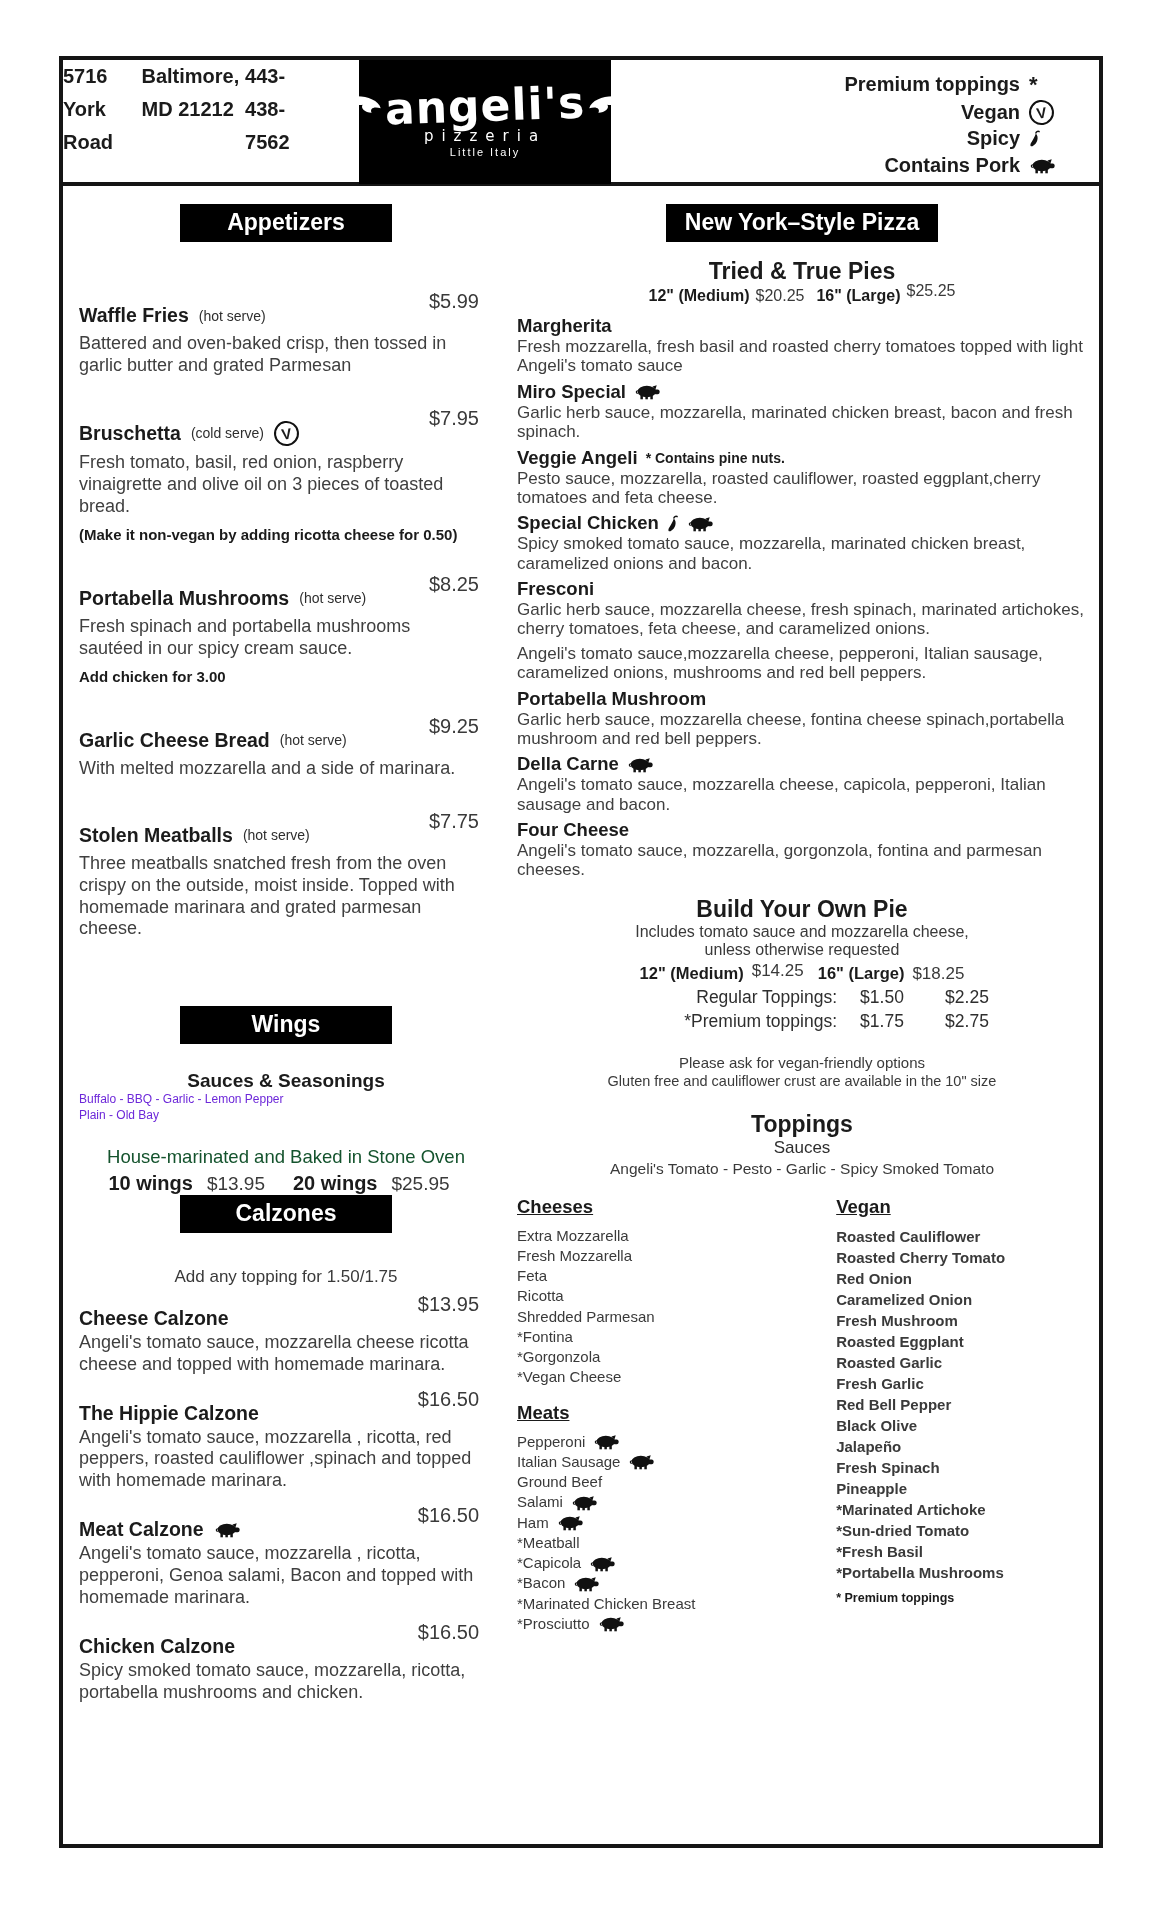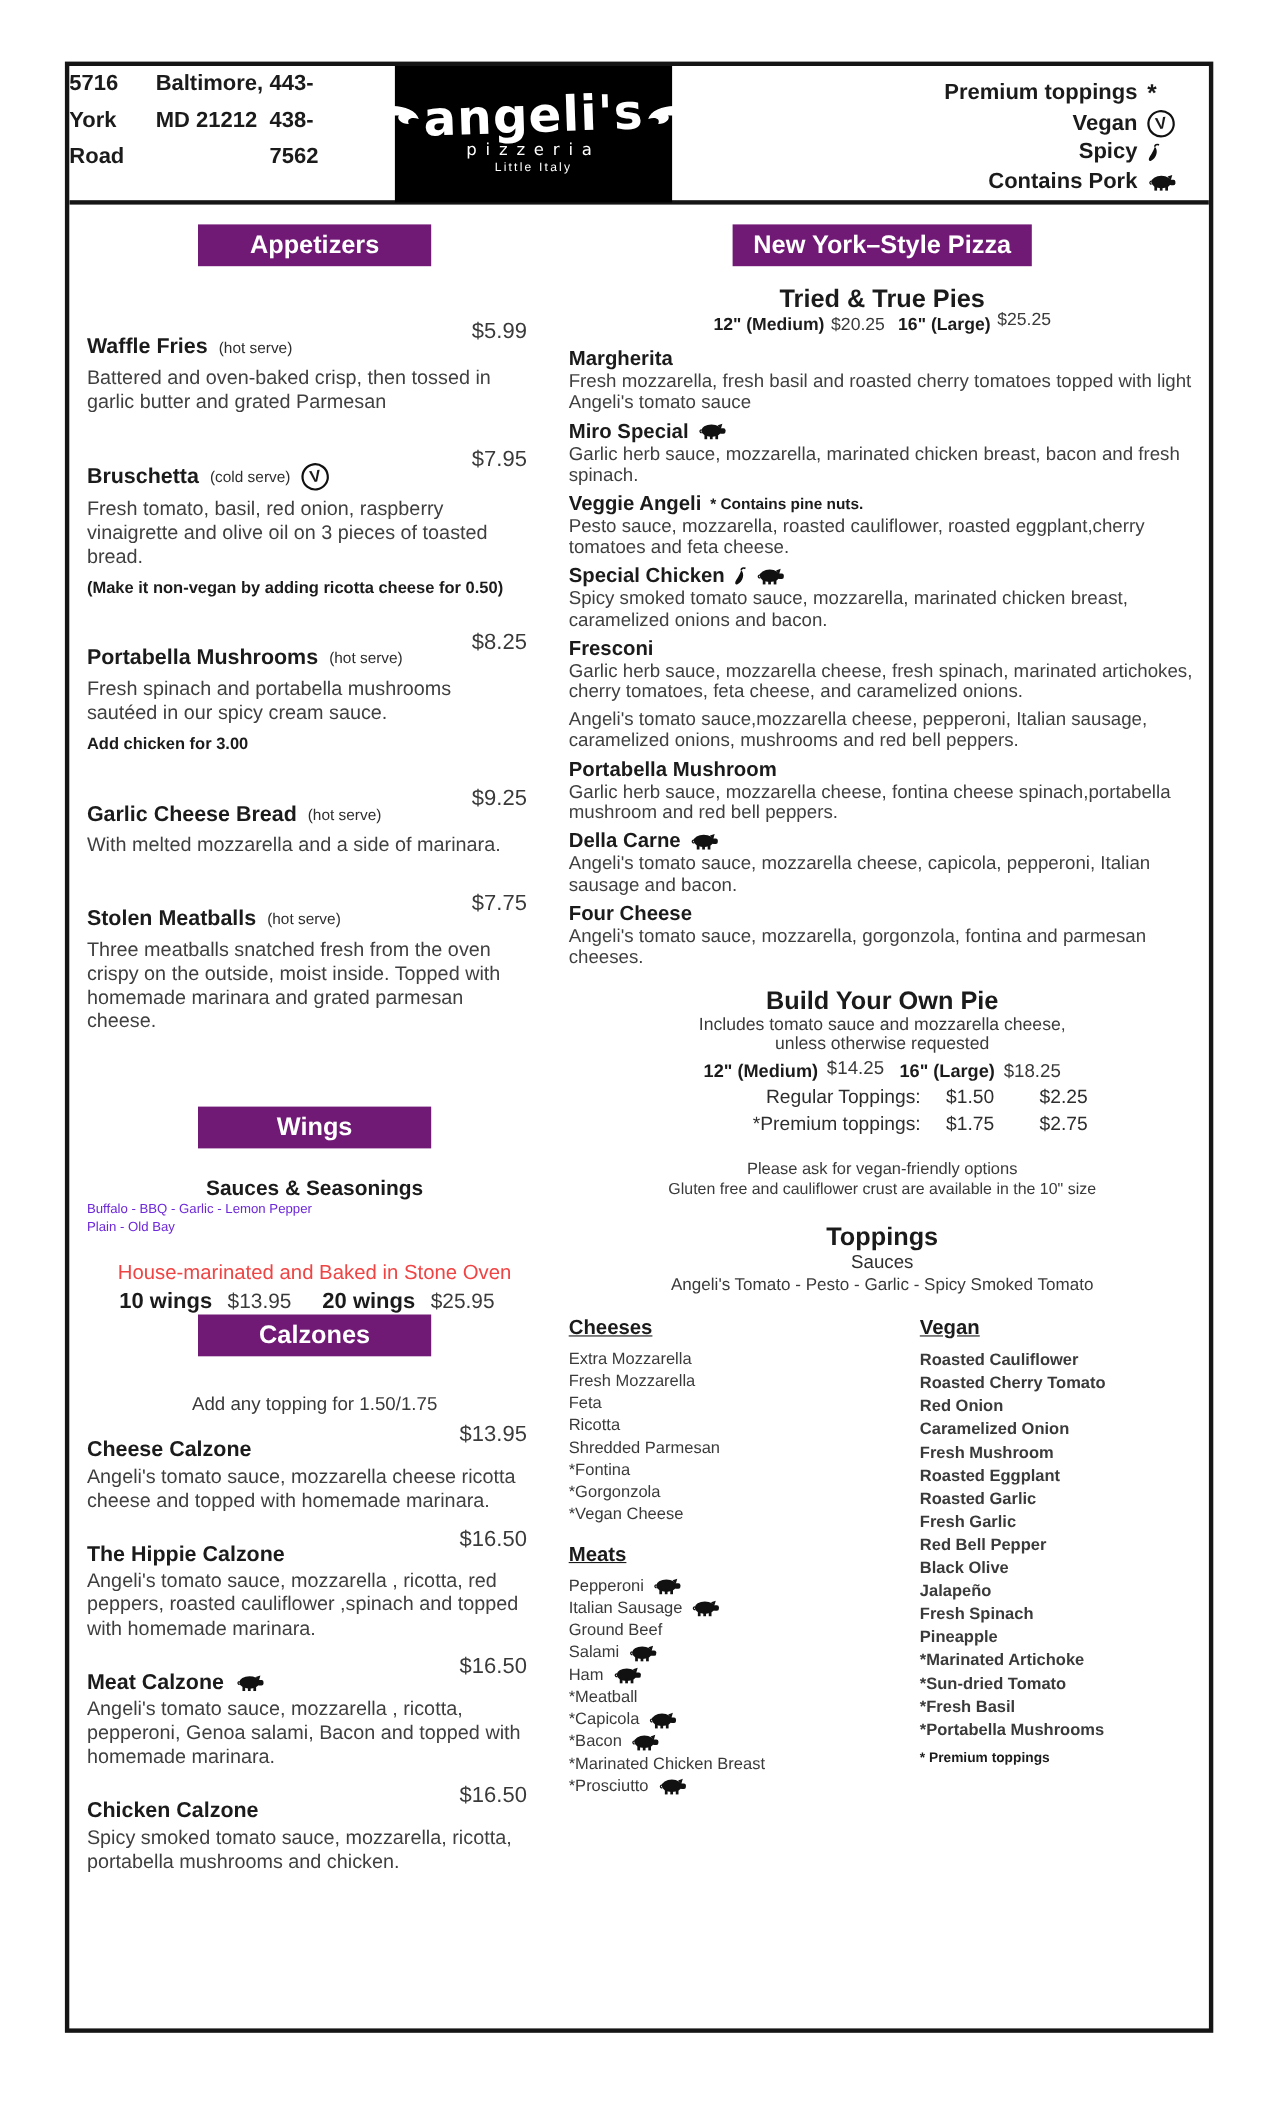--- a/index.html
+++ b/index.html
@@ -16,25 +16,25 @@
   .header{position:relative;height:122px;border-bottom:4px solid #151515;display:flex;}
   .addr{width:248px;display:flex;flex-direction:row;justify-content:center;
         font-weight:bold;font-size:20px;line-height:1.65;}
   .logo-box{position:absolute;left:296px;top:-10px;width:252px;height:134px;background:#000;
         display:flex;flex-direction:column;align-items:center;justify-content:center;color:#fff;}
   .logo-main{display:flex;align-items:center;gap:2px;margin-top:4px;}
   .logo-name{font-size:44px;font-weight:bold;letter-spacing:1px;transform:rotate(-2deg);
         font-family:"DejaVu Sans", sans-serif;}
   .logo-sub{font-size:15px;letter-spacing:8px;margin-top:-4px;font-family:"DejaVu Sans", sans-serif;}
   .logo-sub2{font-size:11px;letter-spacing:2px;margin-top:1px;}
-  .legend{margin-left:auto;padding:10px 26px 0 0;font-weight:bold;font-size:20px;line-height:1.32;}
+  .legend{margin-left:auto;padding:10px 40px 0 0;font-weight:bold;font-size:20px;line-height:1.32;}
   .legend-row{display:flex;justify-content:flex-end;align-items:center;gap:9px;}
   .legend-row .icon-slot{width:30px;text-align:left;display:inline-flex;align-items:center;}
   
-  .banner{background:#701a75;color:#fff;font-weight:bold;text-align:center;
+  .banner{background:#000000;color:#fff;font-weight:bold;text-align:center;
           font-size:23px;padding:5px 0 6px;margin:0 auto;}
   .icon{display:inline-flex;align-items:center;vertical-align:middle;}
   .vegan-circle{display:inline-block;width:21px;height:21px;border:2.5px solid #111;border-radius:50%;
           text-align:center;line-height:21px;font-weight:bold;font-size:15px;transform:rotate(-8deg);}
   .ast{font-weight:bold;font-size:22px;}
   .main{display:flex;align-items:flex-start;}
   
   .left-col{width:430px;padding:18px 0 0 16px;box-sizing:border-box;}
   .left-col .banner{width:212px;}
   .menu-item{position:relative;margin:0 14px 44px 0;}
@@ -42,21 +42,21 @@
   .item-name{font-weight:bold;font-size:19.5px;}
   .item-note{font-size:14px;color:#2e2e2e;}
   .item-price{position:absolute;right:0;top:-14px;font-size:20px;color:#3a3a3a;font-weight:normal;}
   .item-desc{font-size:18px;color:#3f3f3f;line-height:1.22;margin-top:6px;}
   .item-subnote{font-weight:bold;font-size:15px;margin-top:8px;}
   .first-item{margin-top:62px;}
   
   .wings{margin-top:66px;}
   .wings-sauces-h{text-align:center;font-weight:bold;font-size:19px;margin-top:26px;}
   .wings-line{text-align:left;font-size:12px;color:#6d28d9;line-height:1.3;}
-  .wings-desc{text-align:center;font-size:18.5px;color:#ef4444;margin-top:22px;}
+  .wings-desc{text-align:center;font-size:18.5px;color:#14532d;margin-top:22px;}
   .wings-prices{display:flex;justify-content:center;align-items:baseline;gap:14px;margin-top:4px;}
   .wings-prices .sz{font-weight:bold;font-size:20px;}
   .wings-prices .pr{font-size:19px;color:#3a3a3a;margin-right:14px;}
   
   .calzones{}
   .calzone-note{text-align:center;font-size:17px;color:#3a3a3a;margin-top:34px;margin-bottom:20px;}
   .calzone-item{margin-bottom:26px;}
   .calzone-item .item-desc{margin-top:2px;}
   
   .right-col{flex:1;padding:18px 12px 0 24px;box-sizing:border-box;}

